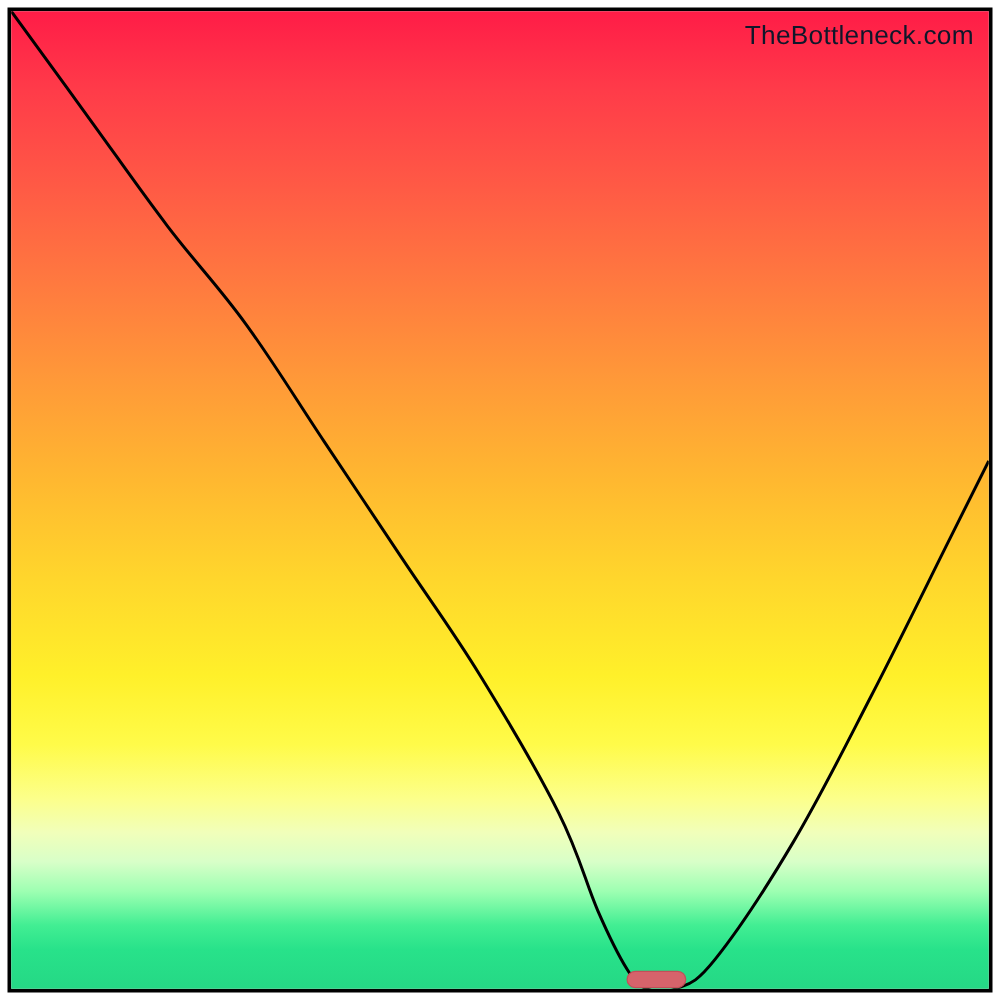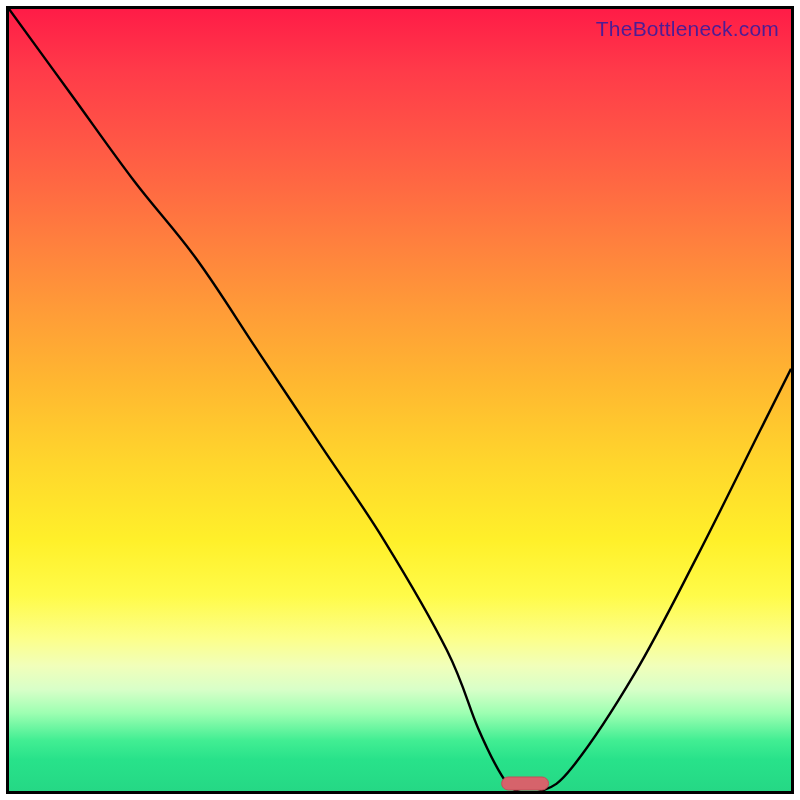--- a/index.html
+++ b/index.html
@@ -57,21 +57,21 @@
     position: absolute;
     left: 0;
     top: 0;
     width: 100%;
     height: 100%;
   }
   .watermark {
     position: absolute;
     top: 8px;
     right: 12px;
-    color: #4c1d95;
+    color: #0f172a;
     font-size: 21px;
     font-weight: 400;
     letter-spacing: 0.2px;
     font-family: Arial, Helvetica, sans-serif;
   }
 </style>
 </head>
 <body>
 
 <div class="frame">

